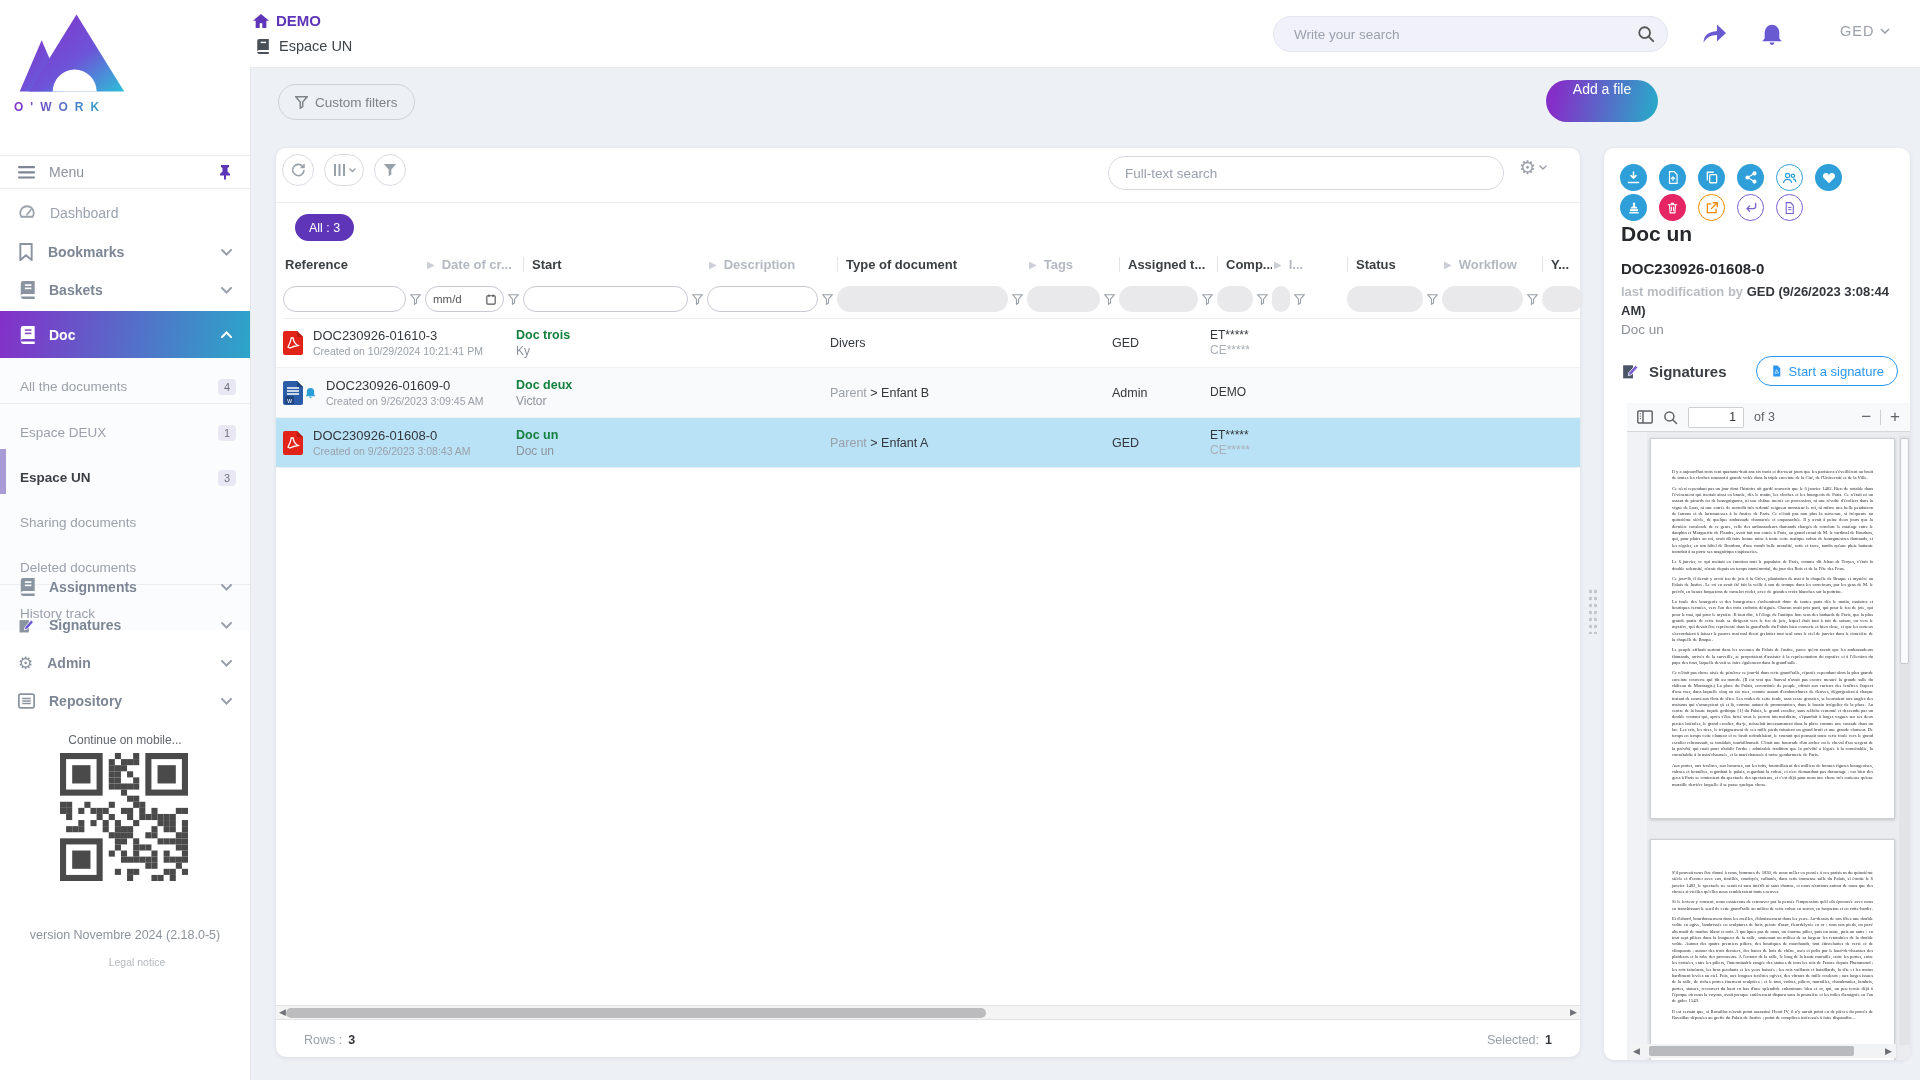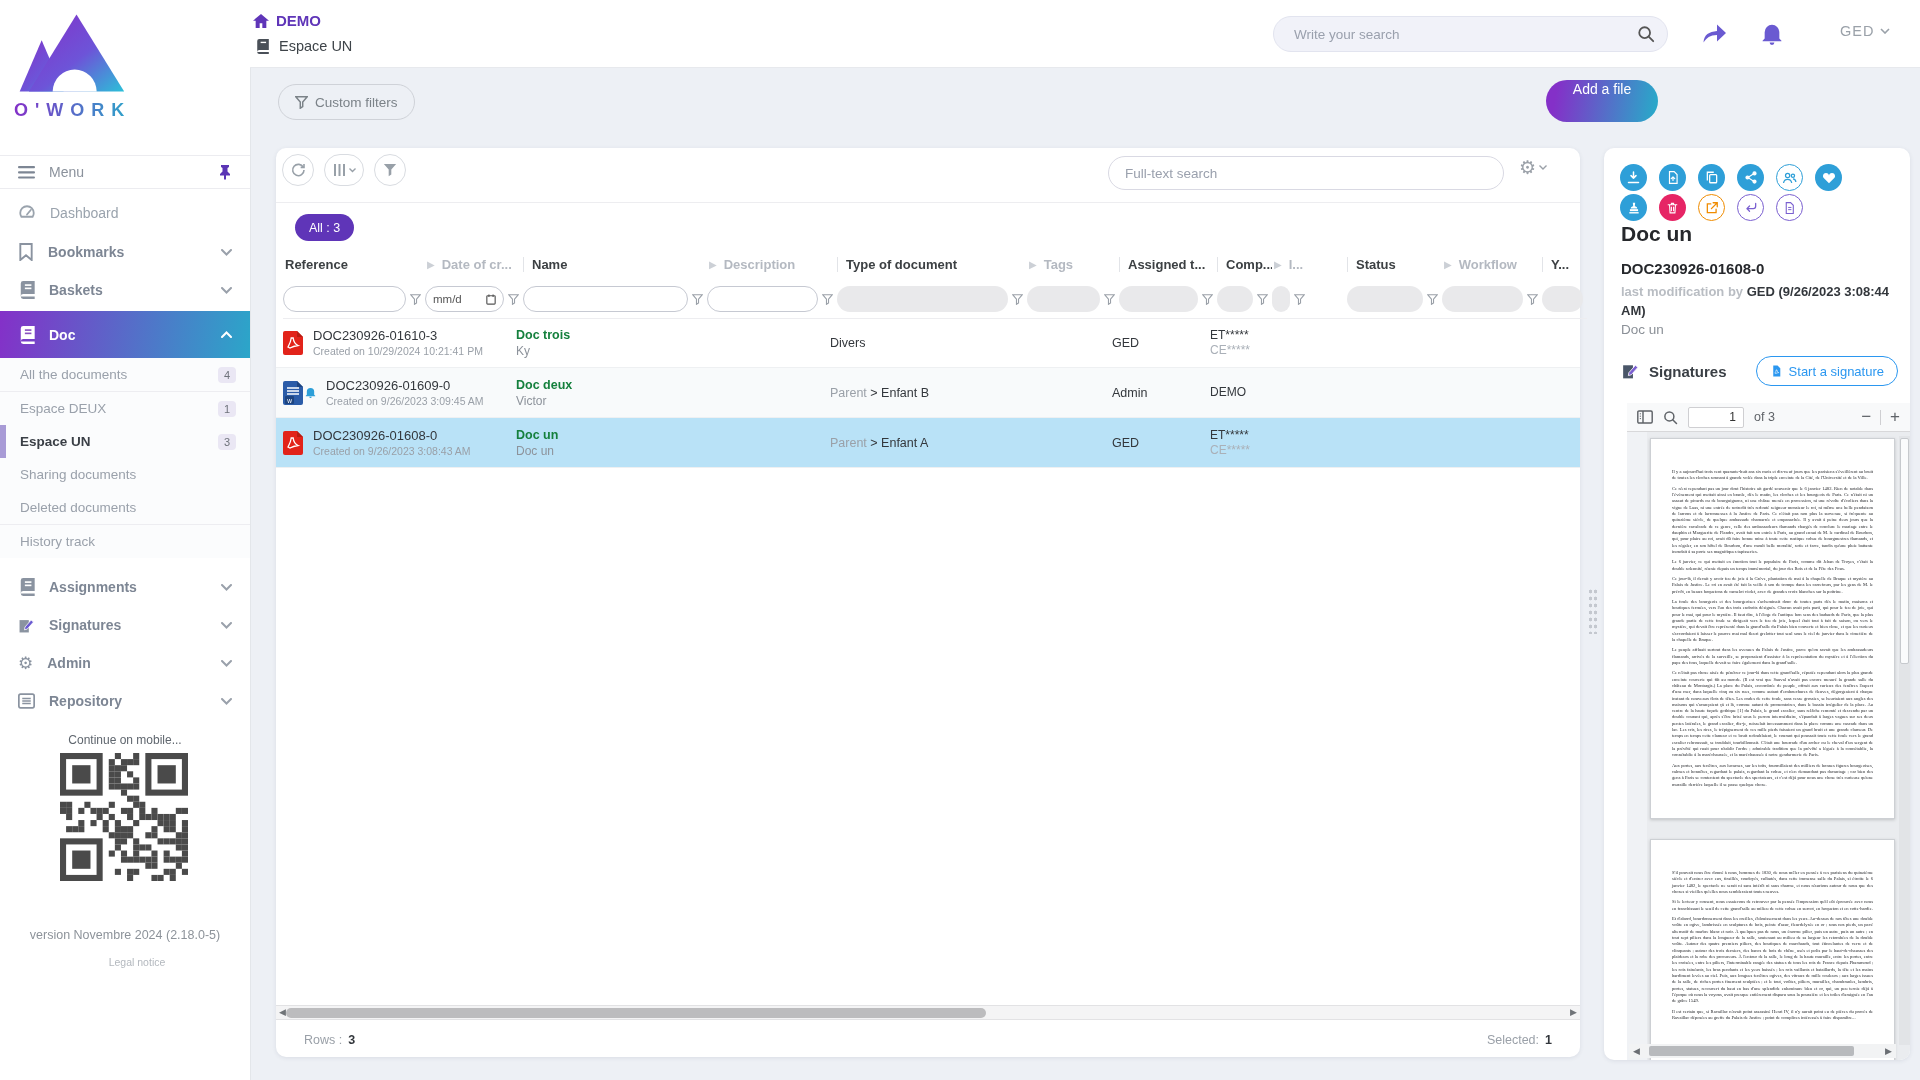--- a/index.html
+++ b/index.html
@@ -4,29 +4,29 @@
 <style>
   html,body{margin:0;padding:0;background:#e9edf3;font-family:"Liberation Sans","DejaVu Sans",sans-serif;}
   .stage{position:relative;width:1920px;height:1080px;overflow:hidden;background:#edf0f5;}
   .abs{position:absolute;}
   svg{display:block;}
   input{font-family:"Liberation Sans","DejaVu Sans",sans-serif;outline:none;}
 
   
   .sidebar{left:0;top:0;width:250px;height:1080px;background:#fff;border-right:1px solid #e3e6ea;}
   .logo-mtn{left:16px;top:12px;}
-  .logo-text{left:14px;top:100px;font-size:18px;font-weight:bold;letter-spacing:7px;
+  .logo-text{left:14px;top:100px;font-size:12px;font-weight:bold;letter-spacing:7px;
     background:linear-gradient(90deg,var(--brand-purple,#8430c8),var(--brand-teal,#2ba6c9));
     -webkit-background-clip:text;background-clip:text;color:transparent;}
   .menu-row{left:0;top:155px;width:250px;height:34px;border-top:1px solid #ececf0;border-bottom:1px solid #ececf0;display:flex;align-items:center;padding:0 18px;box-sizing:border-box;color:#8b929c;font-size:14px;}
   .side-item{left:0;width:250px;height:34px;display:flex;align-items:center;padding:0 18px;box-sizing:border-box;color:#7d8694;font-size:14px;font-weight:bold;gap:14px;}
   .side-item .chev{margin-left:auto;}
   .doc-active{left:0;top:311px;width:250px;height:47px;display:flex;align-items:center;gap:14px;padding:0 18px;box-sizing:border-box;color:#fff;font-size:14px;font-weight:bold;background:linear-gradient(100deg,var(--brand-purple,#8430c8),var(--brand-teal,#2ba6c9));}
   .submenu{left:0;top:358px;width:250px;background:#fbfcfd;}
-  .sub-item{height:33px;display:flex;align-items:center;padding:0 14px 0 20px;color:#9aa1ab;font-size:13.5px;position:relative;text-align:center;}
+  .sub-item{height:33px;display:flex;align-items:center;padding:12px 14px 0 20px;color:#9aa1ab;font-size:13.5px;position:relative;text-align:center;}
   .sub-item.b{border-top:1px solid #ededf1;}
   .sub-item.active{color:#3a3f46;font-weight:bold;}
   .sub-item.active::before{content:"";position:absolute;left:0;top:0;bottom:0;width:6px;background:#a89bd6;}
   .badge{margin-left:auto;background:#eae7f4;color:#6e727b;font-size:11px;font-weight:normal;padding:2px 6px;border-radius:4px;}
   .mobile-hint{left:0;top:733px;width:250px;text-align:center;font-size:12px;color:#5f666e;}
   .qr{left:60px;top:753px;}
   .version{left:0;top:928px;width:250px;text-align:center;font-size:12.5px;color:#8d939a;}
   .legal{left:0;top:956px;width:250px;text-align:center;font-size:10.5px;color:#b3b8be;margin-left:12px;}
   .icon-g{color:#8a93a0;}
 
@@ -526,21 +526,21 @@
 
     <div class="tgrid hrow">
       <div class="th">
           <span>Reference</span>
         </div>
       <div class="th muted">
           <span class="sep">▶</span>
           <span>Date of cr...</span>
         </div>
       <div class="th bar">
-          <span>Name</span>
+          <span>Start</span>
         </div>
       <div class="th muted">
           <span class="sep">▶</span>
           <span>Description</span>
         </div>
       <div class="th bar">
           <span>Type of document</span>
         </div>
       <div class="th muted">
           <span class="sep">▶</span>

